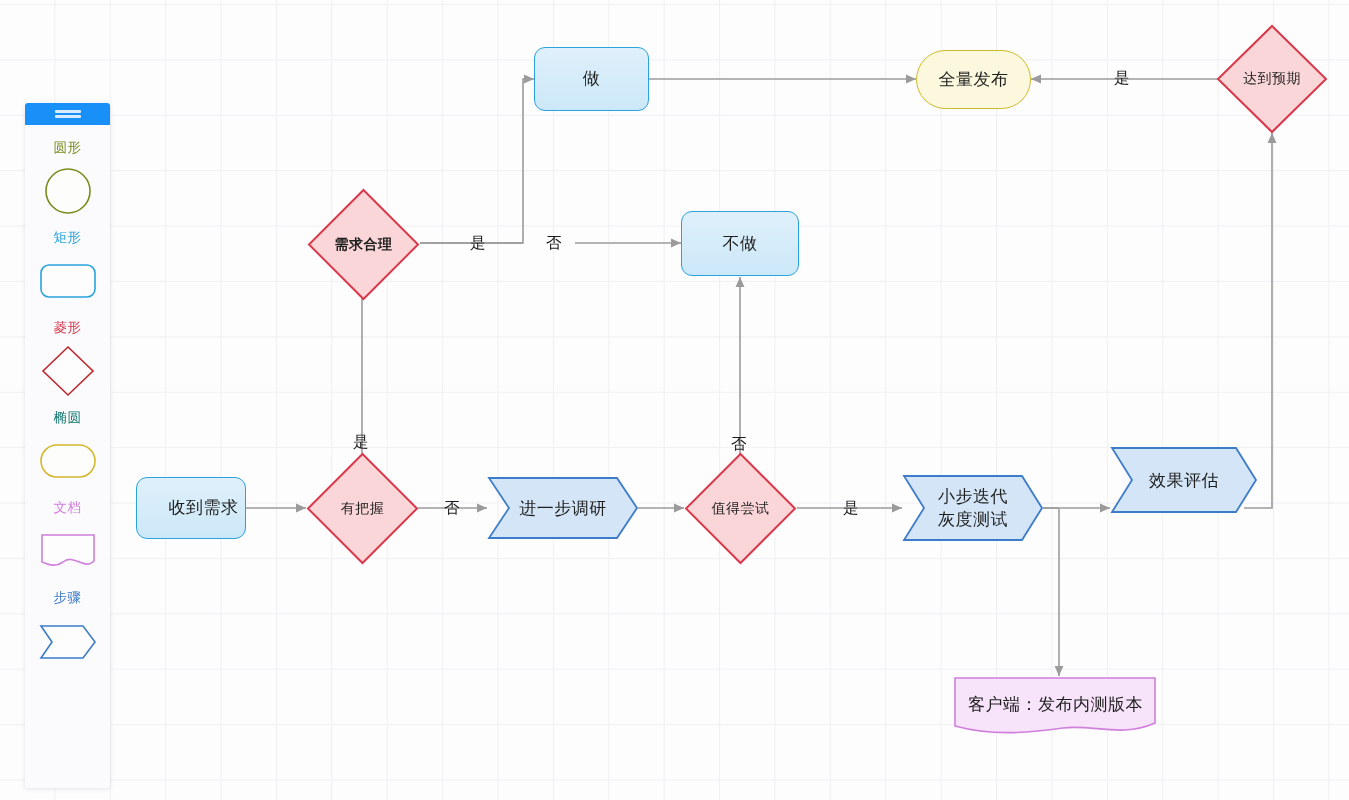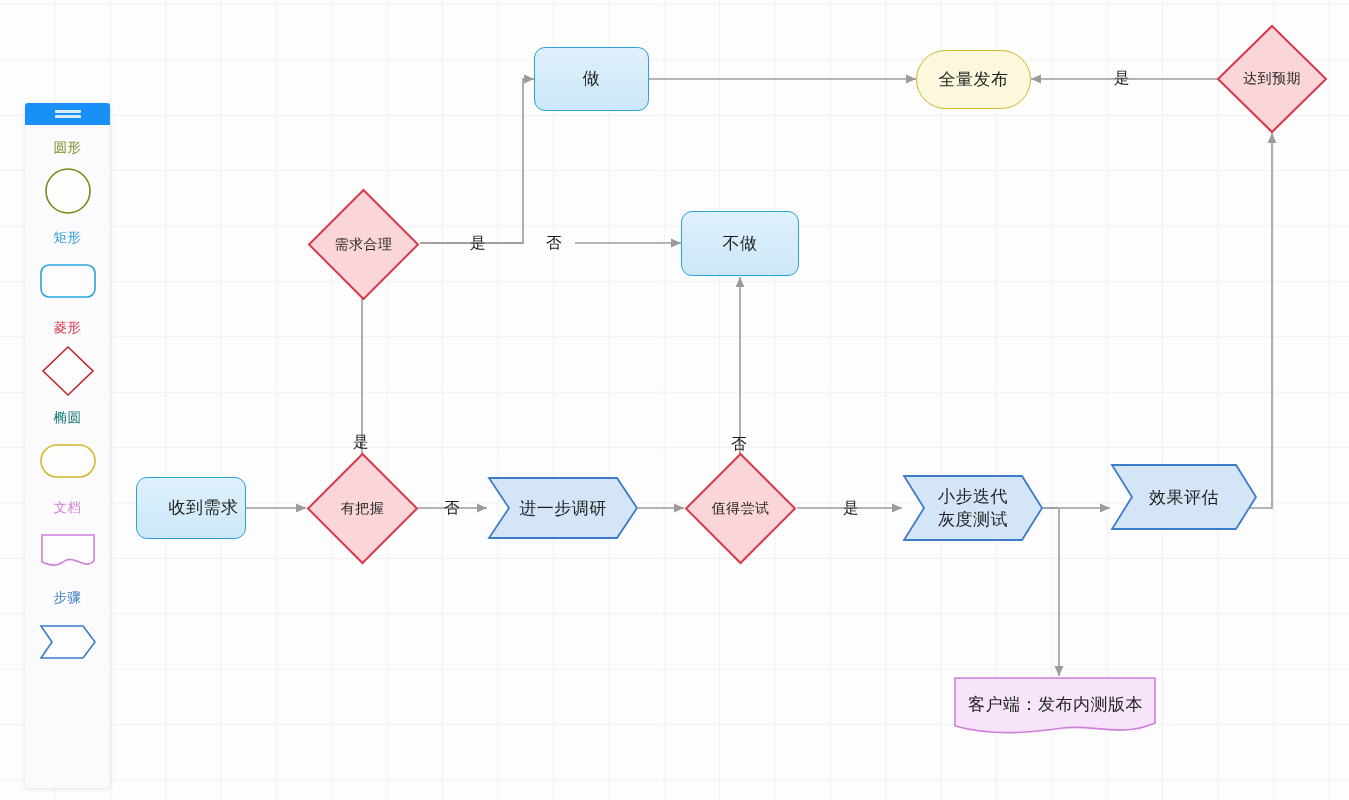--- a/index.html
+++ b/index.html
@@ -232,28 +232,28 @@
   <div class="shape-wrap" style="left:902px;top:474px;width:142px;height:68px;">
     <svg width="142" height="68">
         <path d="M2,2 L120,2 L140,34 L120,66 L2,66 L22,34 Z" fill="#d3e5f7" stroke="#3d7cc9" stroke-width="1.8"></path>
       </svg>
     <div class="shape-text">
       <span>小步迭代</span>
       <span>灰度测试</span>
     </div>
   </div>
 
-  <div class="shape-wrap" style="left:1110px;top:463px;width:148px;height:68px;">
+  <div class="shape-wrap" style="left:1110px;top:446px;width:148px;height:68px;">
     <svg width="148" height="68">
         <path d="M2,2 L126,2 L146,34 L126,66 L2,66 L22,34 Z" fill="#d3e5f7" stroke="#3d7cc9" stroke-width="1.8"></path>
       </svg>
     <div class="shape-text">效果评估</div>
   </div>
 
-  <div class="diamond-wrap" style="left:307px;top:188px;width:113px;height:113px;">
+  <div class="diamond-wrap" style="left:307px;top:188px;width:113px;height:113px;font-weight:bold;">
     <svg width="113" height="113">
         <polygon points="56.5,2 111,56.5 56.5,111 2,56.5" fill="#fbd6d8" stroke="#d8384a" stroke-width="2"></polygon>
       </svg>
     <div class="diamond-text">需求合理</div>
   </div>
 
   <div class="node rect-blue" style="left:534px;top:47px;width:115px;height:64px;">
     <span>做</span>
   </div>
 

